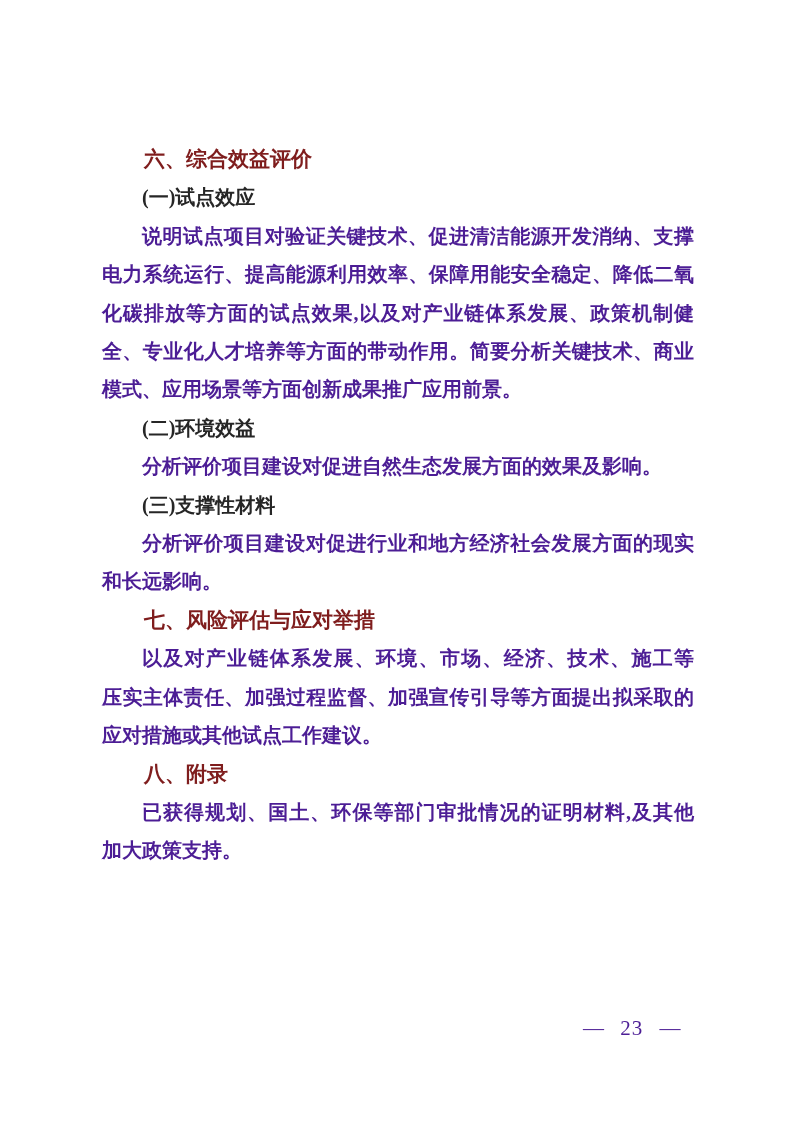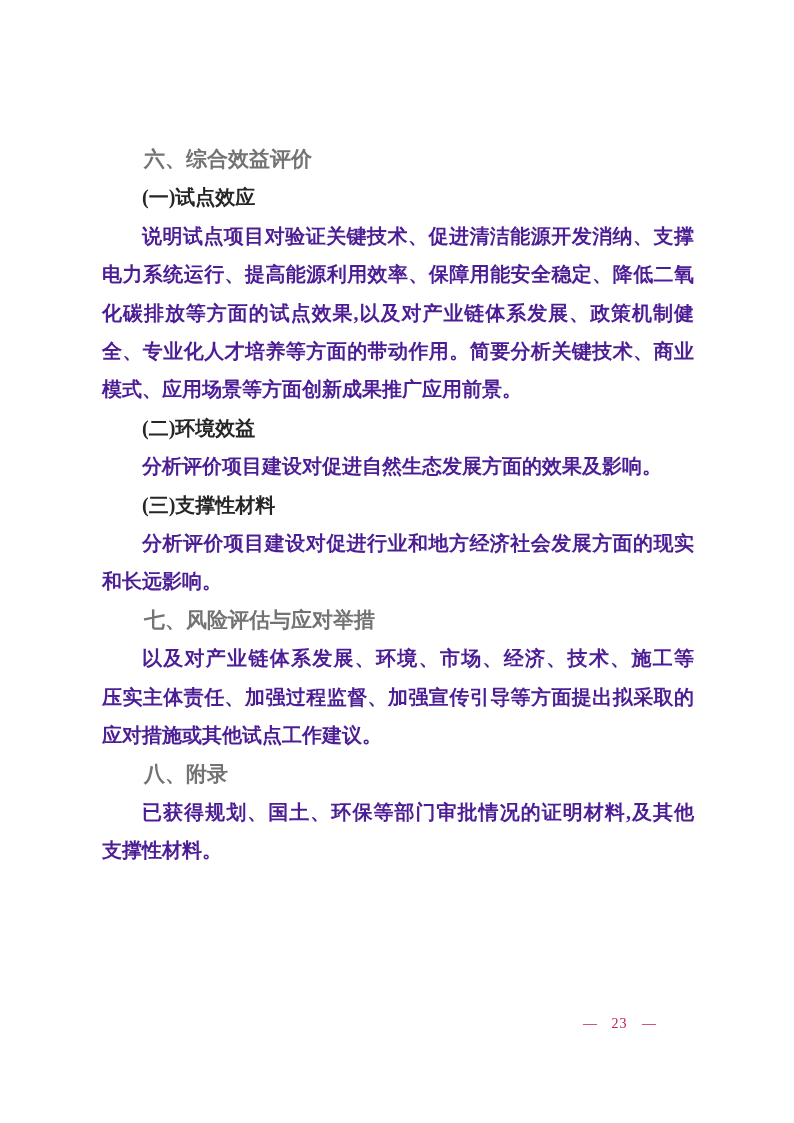--- a/index.html
+++ b/index.html
@@ -22,34 +22,34 @@
     line-height: 38.4px;
     color: #2b2b2b;
   }
   .line { width: 100%; text-align: left; font-weight: bold; }
   .line.indent { text-indent: 2em; }
   .line.justify { text-align: justify; text-align-last: justify; }
   .line.heading {
     font-family: "Liberation Sans", "DejaVu Sans", sans-serif;
     font-weight: bold;
     font-size: 21px;
-    color: #737373;
+    color: #7f1d1d;
     text-align: left; text-align-last: left;
   }
   .line.subheading {
     font-size: 20px;
     color: #262626;
     text-align: left; text-align-last: left;
   }
   .line.body { color: #4c1d95; }
   .page-number {
     position: absolute;
     left: 583px; top: 1016px;
-    font-size: 14px;
-    color: #be185d;
+    font-size: 21px;
+    color: #4c1d95;
     white-space: nowrap;
   }
   .page-number .num { margin: 0 11px; letter-spacing: 1px; }
 </style>
 </head>
 <body>
 
 <div class="page">
   <div class="content">
       <div class="line heading indent">六、综合效益评价</div>
@@ -63,21 +63,21 @@
       <div class="line body indent">分析评价项目建设对促进自然生态发展方面的效果及影响。</div>
       <div class="line subheading indent">(三)支撑性材料</div>
       <div class="line body indent justify">分析评价项目建设对促进行业和地方经济社会发展方面的现实</div>
       <div class="line body">和长远影响。</div>
       <div class="line heading indent">七、风险评估与应对举措</div>
       <div class="line body indent justify">以及对产业链体系发展、环境、市场、经济、技术、施工等</div>
       <div class="line body justify">压实主体责任、加强过程监督、加强宣传引导等方面提出拟采取的</div>
       <div class="line body">应对措施或其他试点工作建议。</div>
       <div class="line heading indent">八、附录</div>
       <div class="line body indent justify">已获得规划、国土、环保等部门审批情况的证明材料,及其他</div>
-      <div class="line body">支撑性材料。</div>
+      <div class="line body">加大政策支持。</div>
     </div>
 
   <div class="page-number">
     <span>—</span>
     <span class="num">23</span>
     <span>—</span>
   </div>
 </div>
 
 </body></html>

